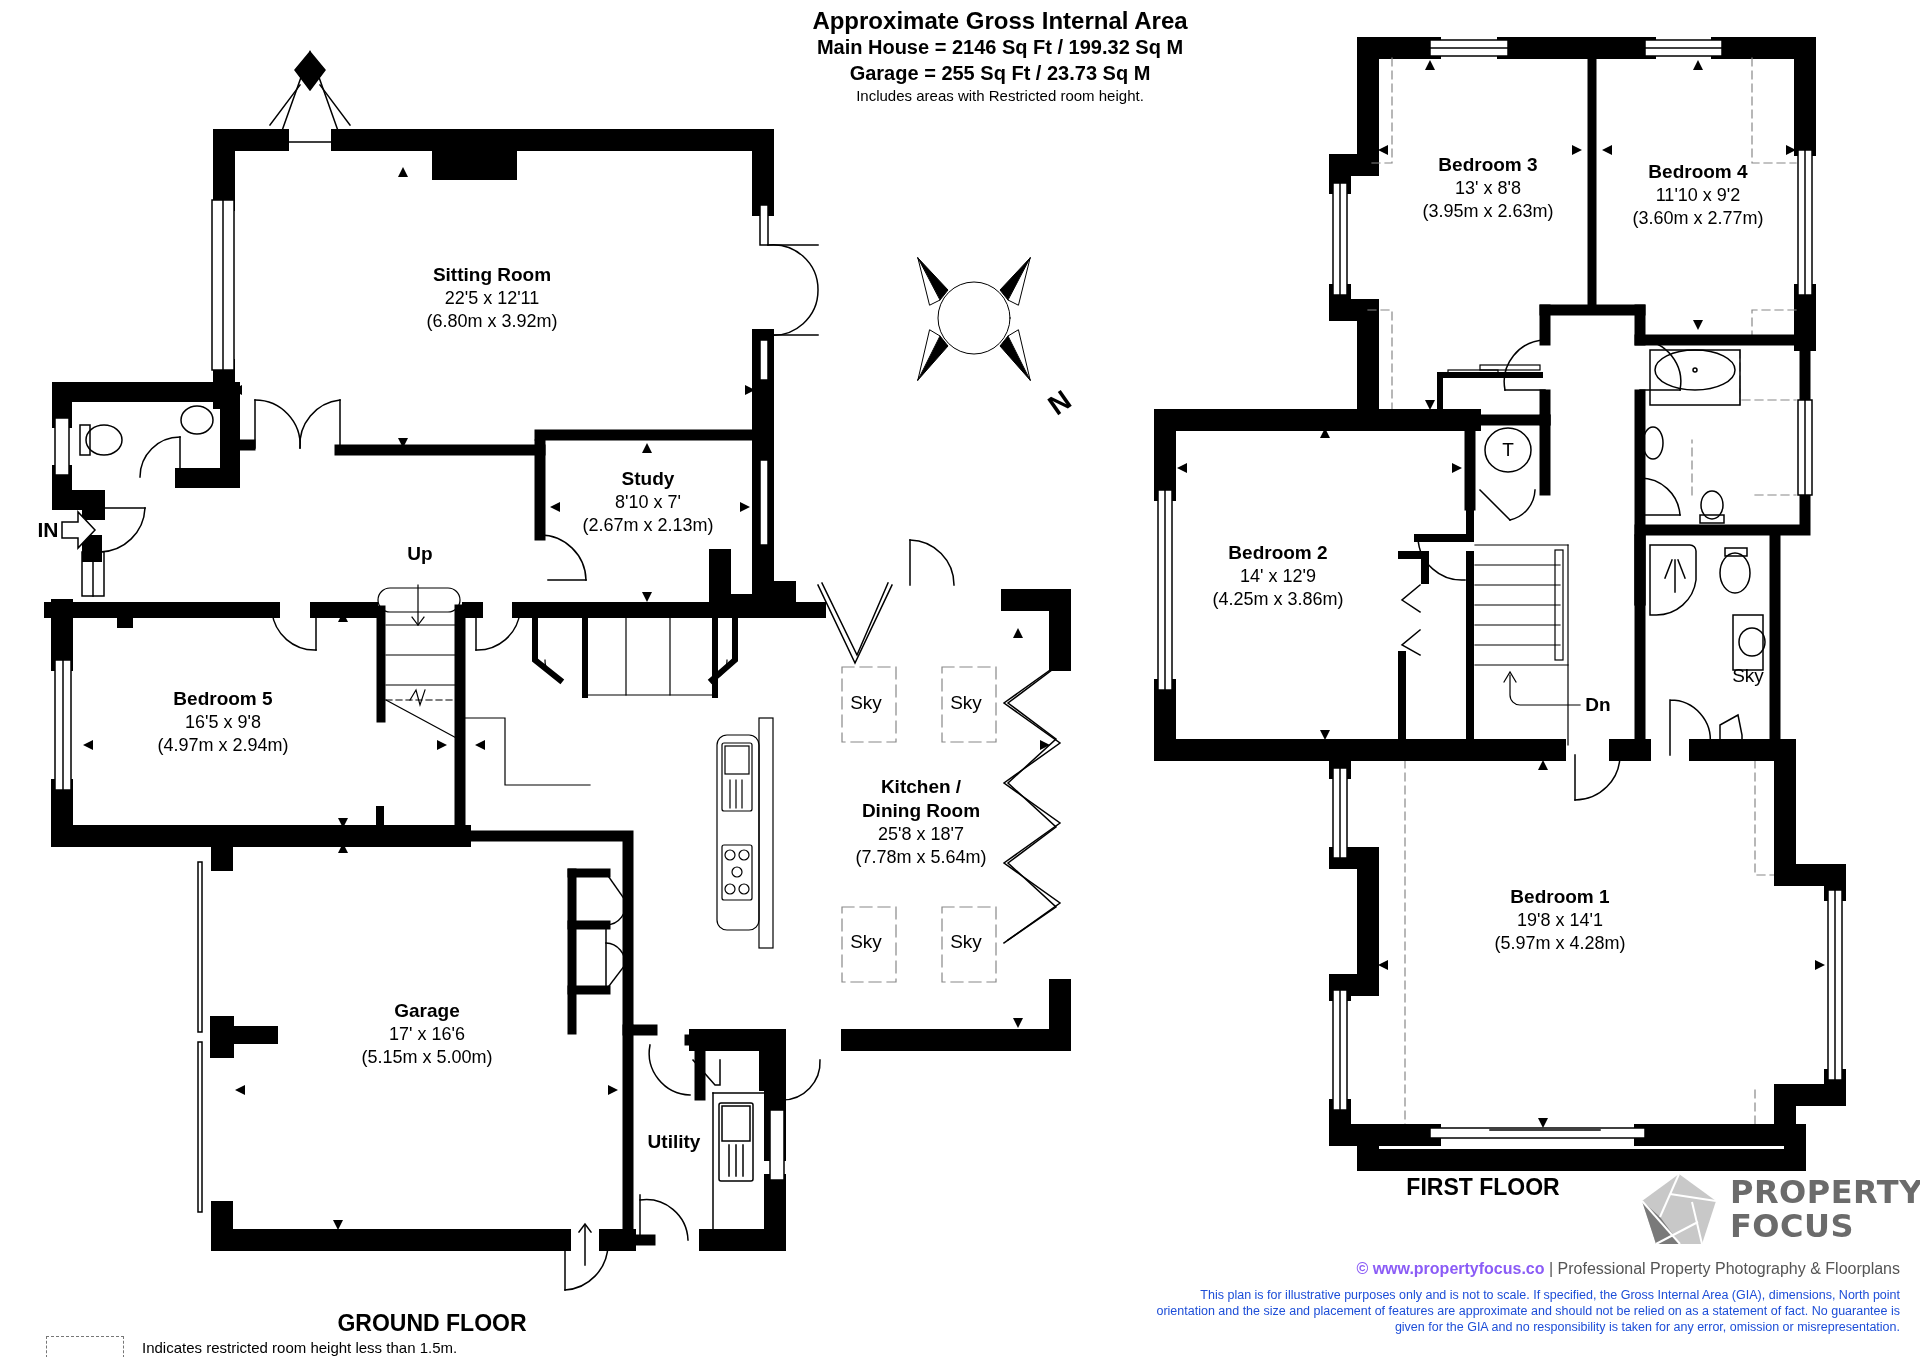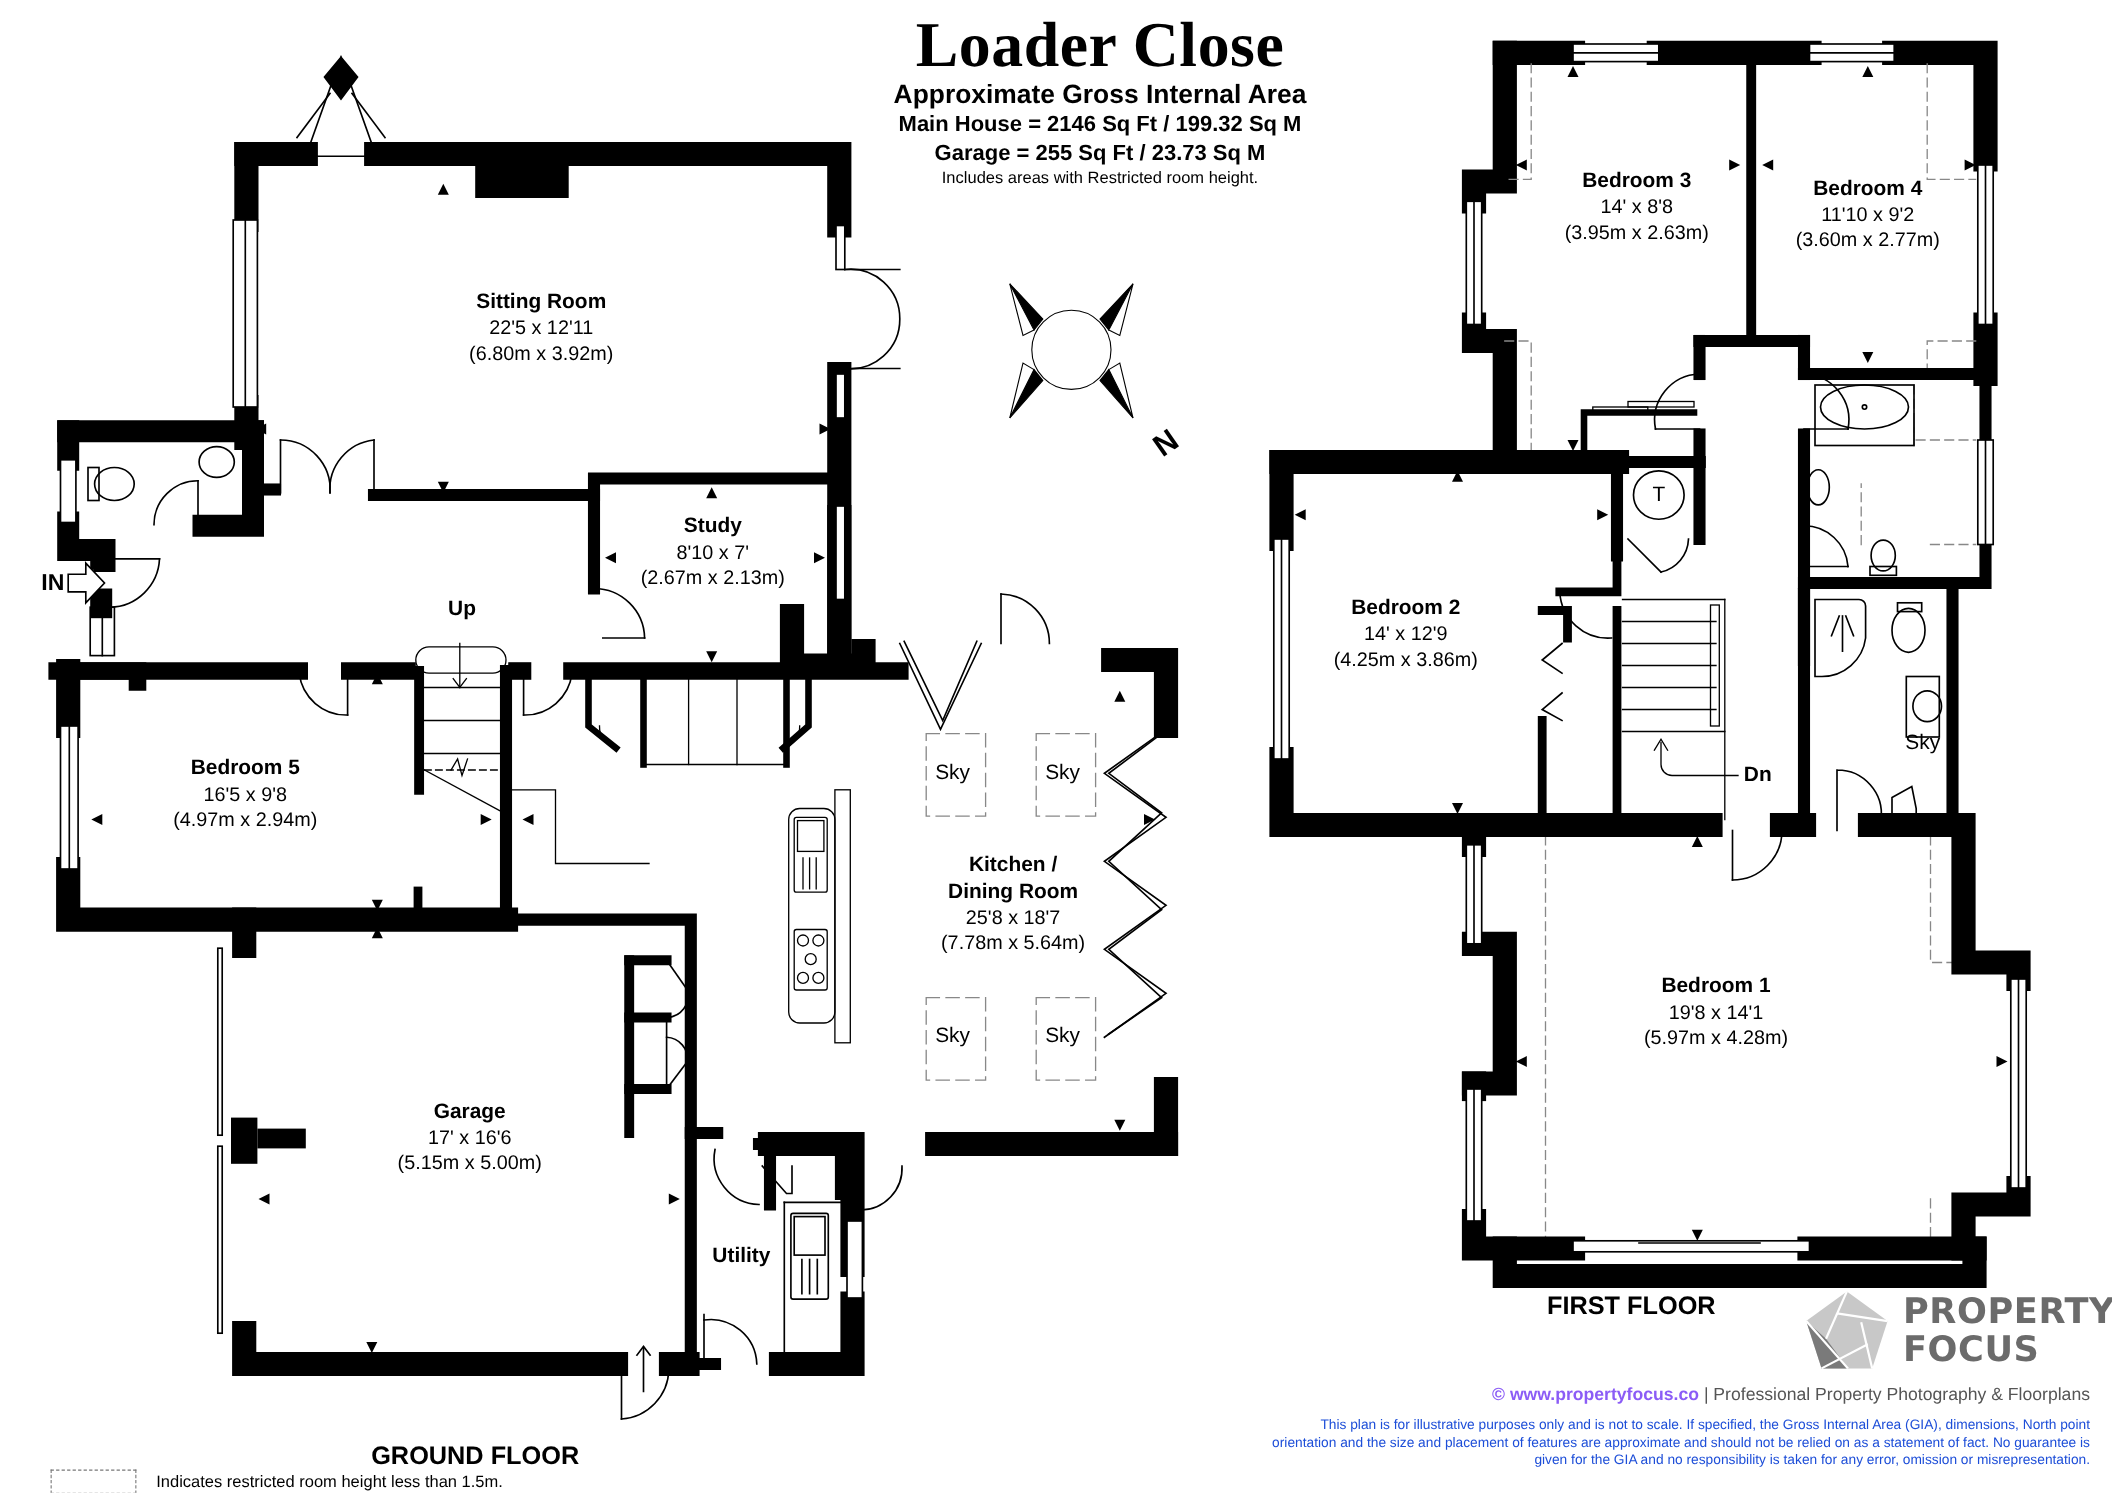--- a/index.html
+++ b/index.html
@@ -483,21 +483,20 @@
       <polygon points="1462,468 1452,463 1452,473"></polygon>
       <polygon points="1543,760 1538,770 1548,770"></polygon>
       <polygon points="1543,1128 1538,1118 1548,1118"></polygon>
       <polygon points="1378,965 1388,960 1388,970"></polygon>
       <polygon points="1825,965 1815,960 1815,970"></polygon>
     </g>
   </g>
 </svg>
 
 <div class="title-block">
-  <div class="title">Loader Close</div>
   <div class="area-head">Approximate Gross Internal Area</div>
   <div class="area-line">Main House = 2146 Sq Ft / 199.32 Sq M</div>
   <div class="area-line">Garage = 255 Sq Ft / 23.73 Sq M</div>
   <div class="area-note">Includes areas with Restricted room height.</div>
 </div>
 
 <div class="bold-label" style="left:1060px;top:403px;font-size:28px;transform:translate(-50%,-50%) rotate(-35deg);">N</div>
 
 <div class="room" style="left:492px;top:298px;">
   <div class="name">Sitting Room</div>
@@ -533,21 +532,21 @@
 <div class="small-label" style="left:966px;top:703px;">Sky</div>
 <div class="small-label" style="left:866px;top:942px;">Sky</div>
 <div class="small-label" style="left:966px;top:942px;">Sky</div>
 
 <div class="bold-label" style="left:48px;top:530px;font-size:21px;">IN</div>
 <div class="bold-label" style="left:420px;top:554px;">Up</div>
 <div class="floor-label" style="left:392px;top:1323px;margin-left:40px;">GROUND FLOOR</div>
 
 <div class="room" style="left:1488px;top:188px;">
   <div class="name">Bedroom 3</div>
-  <div class="dim">14' x 8'8</div>
+  <div class="dim">13' x 8'8</div>
   <div class="dim">(3.95m x 2.63m)</div>
 </div>
 <div class="room" style="left:1698px;top:195px;">
   <div class="name">Bedroom 4</div>
   <div class="dim">11'10 x 9'2</div>
   <div class="dim">(3.60m x 2.77m)</div>
 </div>
 <div class="room" style="left:1278px;top:576px;">
   <div class="name">Bedroom 2</div>
   <div class="dim">14' x 12'9</div>

